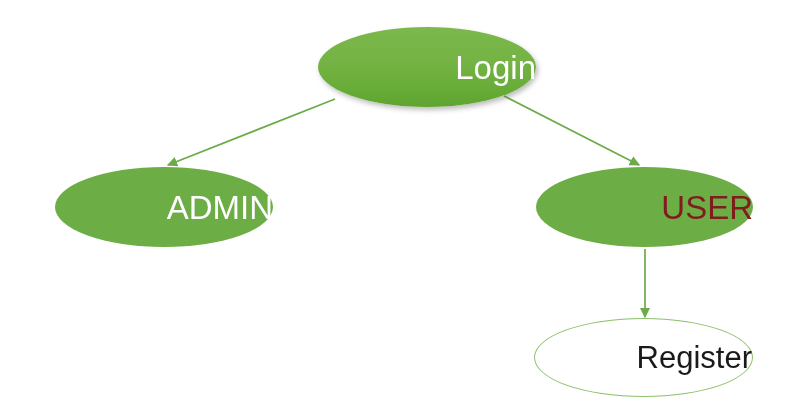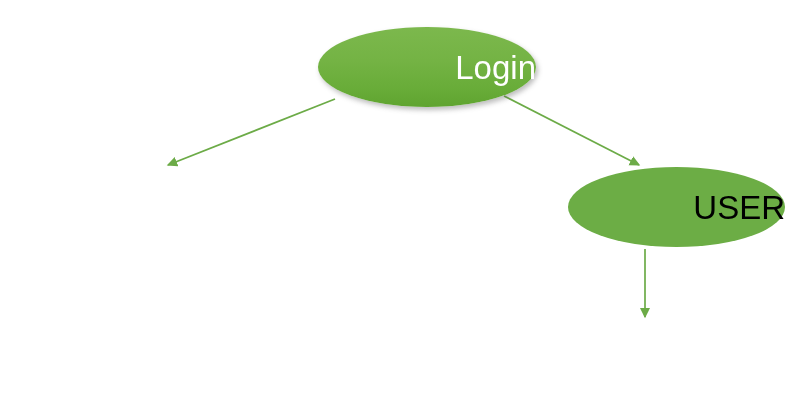--- a/index.html
+++ b/index.html
@@ -58,26 +58,26 @@
     top: 167px;
     width: 218px;
     height: 80px;
     background: #6cad45;
     color: #ffffff;
     font-size: 33px;
     font-weight: 400;
   }
   
   #node-user {
-    left: 568px;
+    left: 536px;
     top: 167px;
     width: 217px;
     height: 80px;
     background: #6cad45;
-    color: #000000;
+    color: #7f1d1d;
     font-size: 33px;
     font-weight: 400;
   }
   
   #node-register {
     left: 534px;
     top: 318px;
     width: 219px;
     height: 79px;
     background: #ffffff;
@@ -103,19 +103,25 @@
 
     <line x1="504" y1="96" x2="639" y2="165" stroke="#6cab47" stroke-width="1.7" marker-end="url(#arrow-head)"></line>
 
     <line x1="645" y1="249" x2="645" y2="317" stroke="#6cab47" stroke-width="1.7" marker-end="url(#arrow-head)"></line>
   </svg>
 
   <div class="node" id="node-login">
     <span class="node-label">Login</span>
   </div>
 
+  <div class="node" id="node-admin">
+    <span class="node-label">ADMIN</span>
+  </div>
 
   <div class="node" id="node-user">
     <span class="node-label">USER</span>
   </div>
 
+  <div class="node" id="node-register">
+    <span class="node-label">Register</span>
+  </div>
 
 </div>
 
 </body></html>

